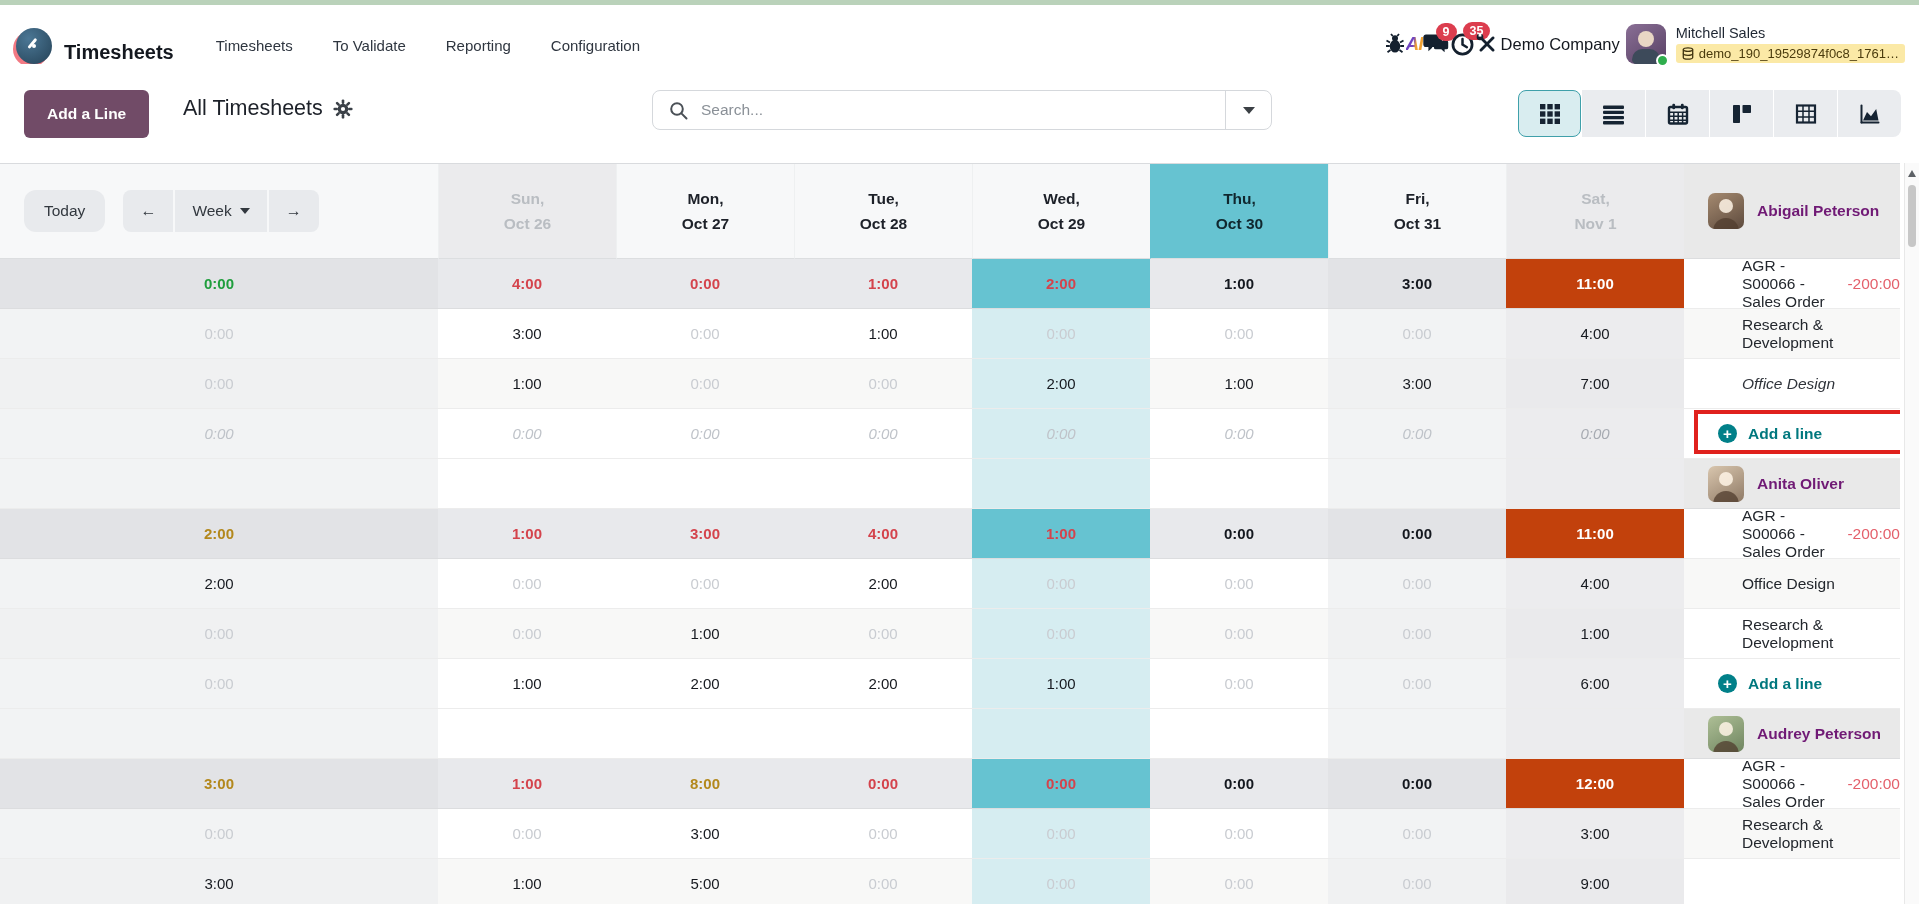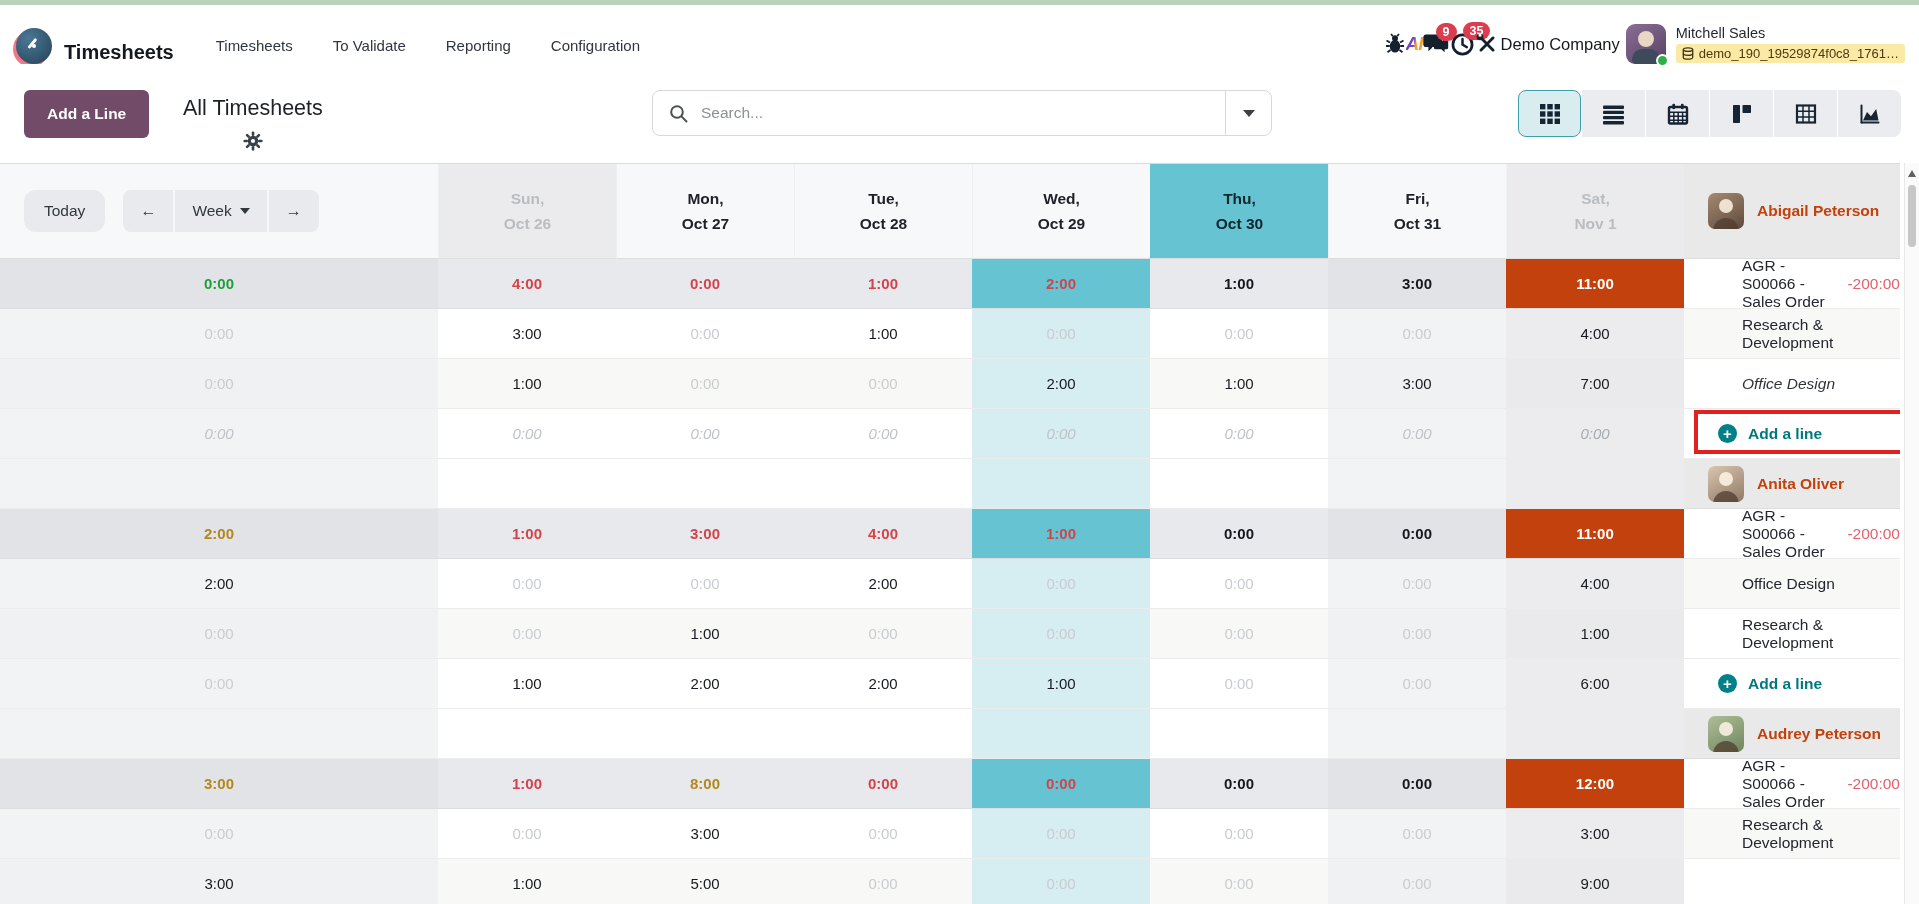--- a/index.html
+++ b/index.html
@@ -37,23 +37,23 @@
   .user-name { font-size:14.5px; color:#1f2733; }
   .db-badge { display:flex; align-items:center; gap:5px; background:#fbe9a6; border-radius:3px;
     padding:2px 6px; max-width:248px; }
   .db-badge span { font-size:13px; color:#4a3b0d; white-space:nowrap; overflow:hidden; text-overflow:ellipsis; }
 
   
   .control-bar { height:99px; position:relative; background:#fff; }
   .btn-primary { position:absolute; left:24px; top:26px; height:48px; padding:0 23px;
     background:#714B67; color:#fff; font-size:15.5px; font-weight:700; border:none; border-radius:6px;
     font-family:inherit; cursor:pointer; }
-  .view-title-wrap { position:absolute; left:183px; top:32px; display:flex; align-items:center; gap:10px;flex-direction:column; }
+  .view-title-wrap { position:absolute; left:183px; top:32px; display:flex; align-items:center; gap:10px; }
   .view-title { font-size:21.5px; font-weight:500; color:#1d2129; }
-  .search-box { position:absolute; left:652px; top:26px; width:620px; height:46px;
+  .search-box { position:absolute; left:652px; top:26px; width:620px; height:40px;
     border:1px solid #d5d8dc; border-radius:8px; background:#fff; display:flex; align-items:center; }
   .search-box .mag { margin:0 12px 0 15px; flex:none; display:flex; }
   .search-input { flex:1; border:none; outline:none; font-size:15.5px; font-family:inherit; color:#2f3640; background:transparent; }
   .search-input::placeholder { color:#8a9097; }
   .search-caret { width:46px; align-self:stretch; border-left:1px solid #d5d8dc; display:flex;
     align-items:center; justify-content:center; cursor:pointer; }
   .caret-down { width:0; height:0; border-left:6px solid transparent; border-right:6px solid transparent; border-top:7px solid #3b4045; }
   .view-switcher { position:absolute; left:1518px; top:26px; display:flex; gap:1px; }
   .vs-btn { width:63px; height:47px; background:#eaecef; display:flex; align-items:center; justify-content:center; cursor:pointer; border:1px solid transparent; }
   .vs-btn:first-child { border-radius:8px 0 0 8px; }
@@ -73,21 +73,21 @@
   .nav-seg .arrow { font-weight:700; font-size:16px; }
   .caret-sm { width:0; height:0; border-left:5px solid transparent; border-right:5px solid transparent; border-top:6px solid #32383f; }
 
   .col-head { background:#f7f8f9; display:flex; flex-direction:column; align-items:center; justify-content:center;
     gap:7px; font-size:15.5px; font-weight:700; color:#1d2129; border-bottom:1px solid #dcdee0; border-left:1px solid #eef0f1; }
   .col-head.weekend { background:#ebebed; color:#b9bdc2; }
   .col-head.today { background:#66c3d1; color:#10272e; border-left-color:#66c3d1; }
   .col-head.total { background:#e9eaec; justify-content:center; }
 
   .sec-label { background:#e9e9e9; display:flex; align-items:center; gap:13px; padding-left:24px;
-    font-weight:700; font-size:15.5px; color:#c2410c; border-bottom:1px solid #dcdddf; }
+    font-weight:700; font-size:15.5px; color:#701a75; border-bottom:1px solid #dcdddf; }
   .avatar { width:36px; height:36px; border-radius:7px; position:relative; overflow:hidden; flex:none; }
   .avatar::before { content:""; position:absolute; left:11px; top:6px; width:14px; height:14px; border-radius:50%; background:rgba(255,244,230,.85); }
   .avatar::after { content:""; position:absolute; left:5px; bottom:-3px; width:26px; height:14px; border-radius:13px 13px 0 0; background:rgba(80,60,45,.75); }
   .avatar.a0 { background:linear-gradient(150deg,#a58a70,#5d4a3d); }
   .avatar.a1 { background:linear-gradient(150deg,#d9c6ae,#8f7a66); }
   .avatar.a2 { background:linear-gradient(150deg,#aebf96,#6f8560); }
 
   .sec-cell { display:flex; align-items:center; justify-content:center; font-weight:700; font-size:15px;
     background:#e8e9ec; border-bottom:1px solid #dcdddf; }
   .sec-cell.weekend { background:#e2e3e6; }

